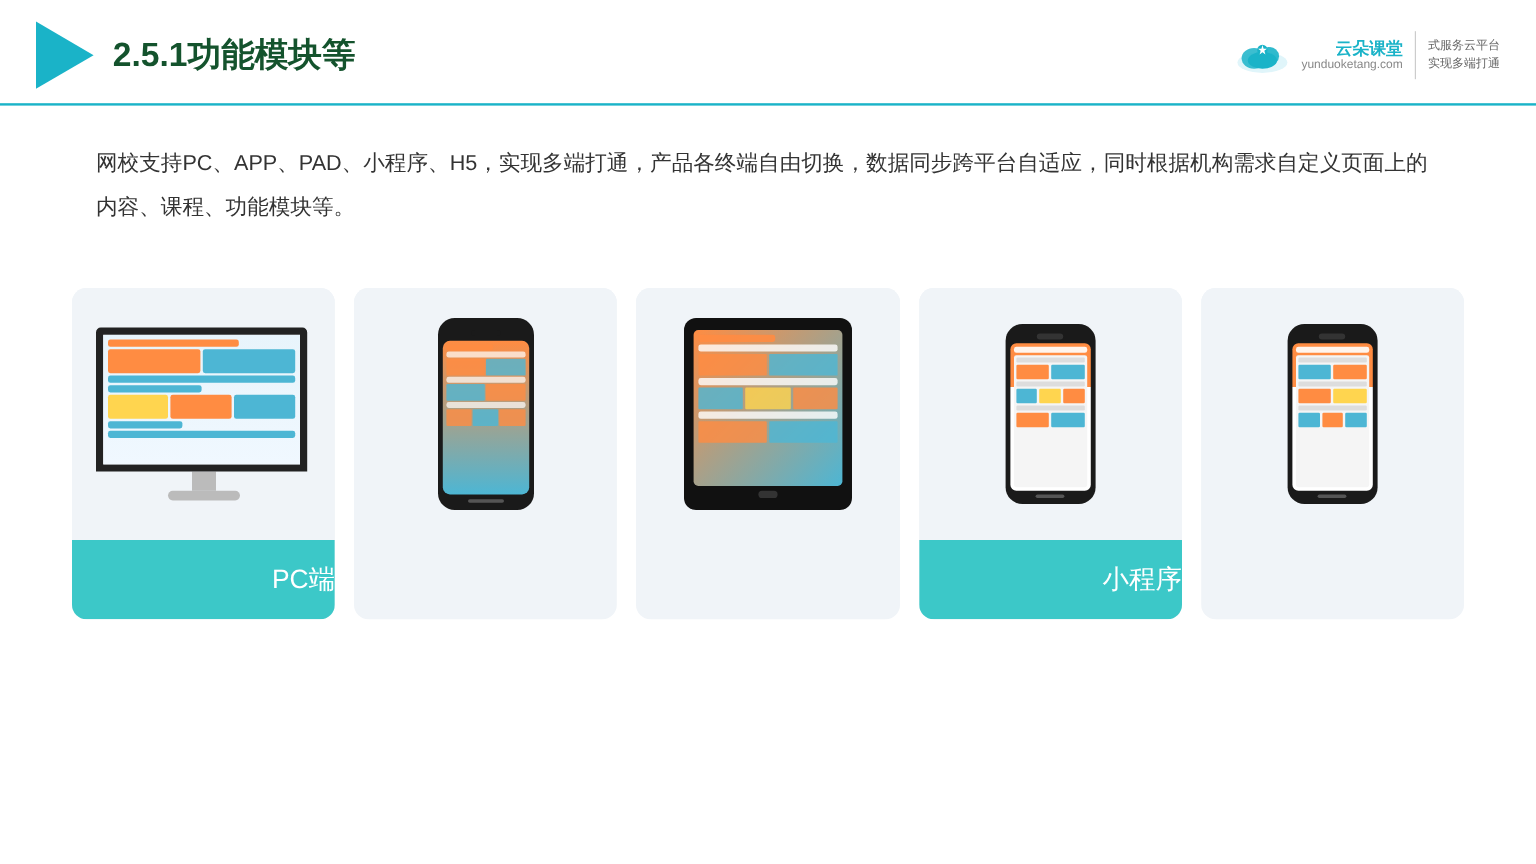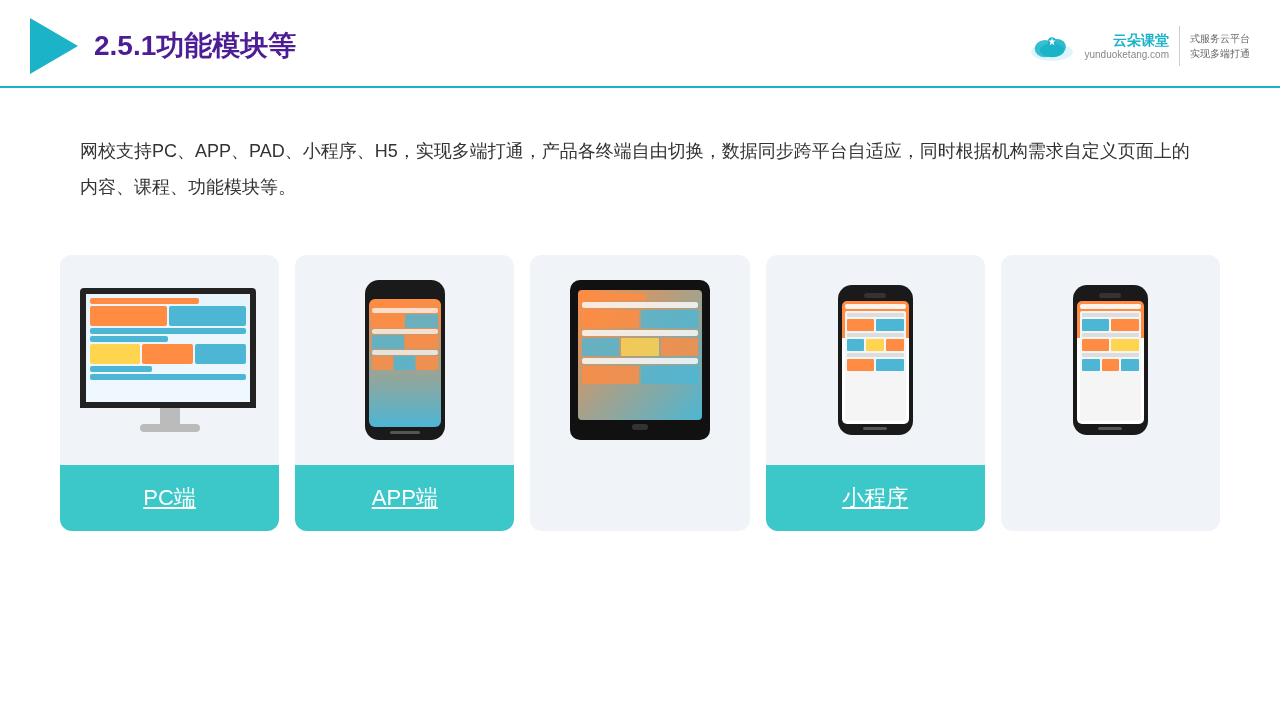--- a/index.html
+++ b/index.html
@@ -31,21 +31,21 @@
       border-top: 28px solid transparent;
       border-bottom: 28px solid transparent;
       border-left: 48px solid #1ab3c8;
     }
     .page-title {
       font-size: 28px;
       font-weight: 700;
       color: #222;
     }
     .page-title span {
-      color: #4c1d95;
+      color: #14532d;
     }
     .logo-cloud {
       display: flex;
       align-items: center;
       gap: 4px;
     }
     .cloud-icon-svg {
       width: 52px;
       height: 38px;
     }
@@ -56,21 +56,21 @@
       line-height: 1.2;
       text-align: right;
     }
     .logo-url {
       font-size: 10px;
       color: #888;
     }
 
     
     .description {
-      padding: 45px 80px 20px 80px;
+      padding: 30px 80px 20px 80px;
       font-size: 18px;
       color: #333;
       line-height: 2;
     }
 
     
     .cards-container {
       display: flex;
       justify-content: center;
       gap: 16px;
@@ -94,24 +94,23 @@
       justify-content: center;
       padding: 16px;
       background: #f0f4f8;
     }
 
     .card-label {
       background: #3cc8c8;
       color: #fff;
       font-size: 22px;
       font-weight: 500;
-      text-align: center;
+      text-align: right;
       padding: 18px 0;
       border-radius: 0 0 0 0;
-      text-decoration: underline;
     }
 
     
     
     .pc-monitor {
       position: relative;
       width: 180px;
     }
     .monitor-screen {
       width: 176px;
@@ -439,21 +438,20 @@
           <div class="phone-screen-bar"></div>
           <div class="phone-screen-row">
             <div class="phone-screen-block pb1"></div>
             <div class="phone-screen-block pb2"></div>
             <div class="phone-screen-block pb1"></div>
           </div>
         </div>
         <div class="phone-home-bar"></div>
       </div>
     </div>
-    <div class="card-label">APP端</div>
   </div>
 
   <div class="card">
     <div class="card-image-area">
       <div class="tablet-mockup">
         <div class="tablet-screen">
           <div class="tablet-bar to"></div>
           <div class="tablet-bar"></div>
           <div class="tablet-row">
             <div class="tablet-block tb1"></div>

